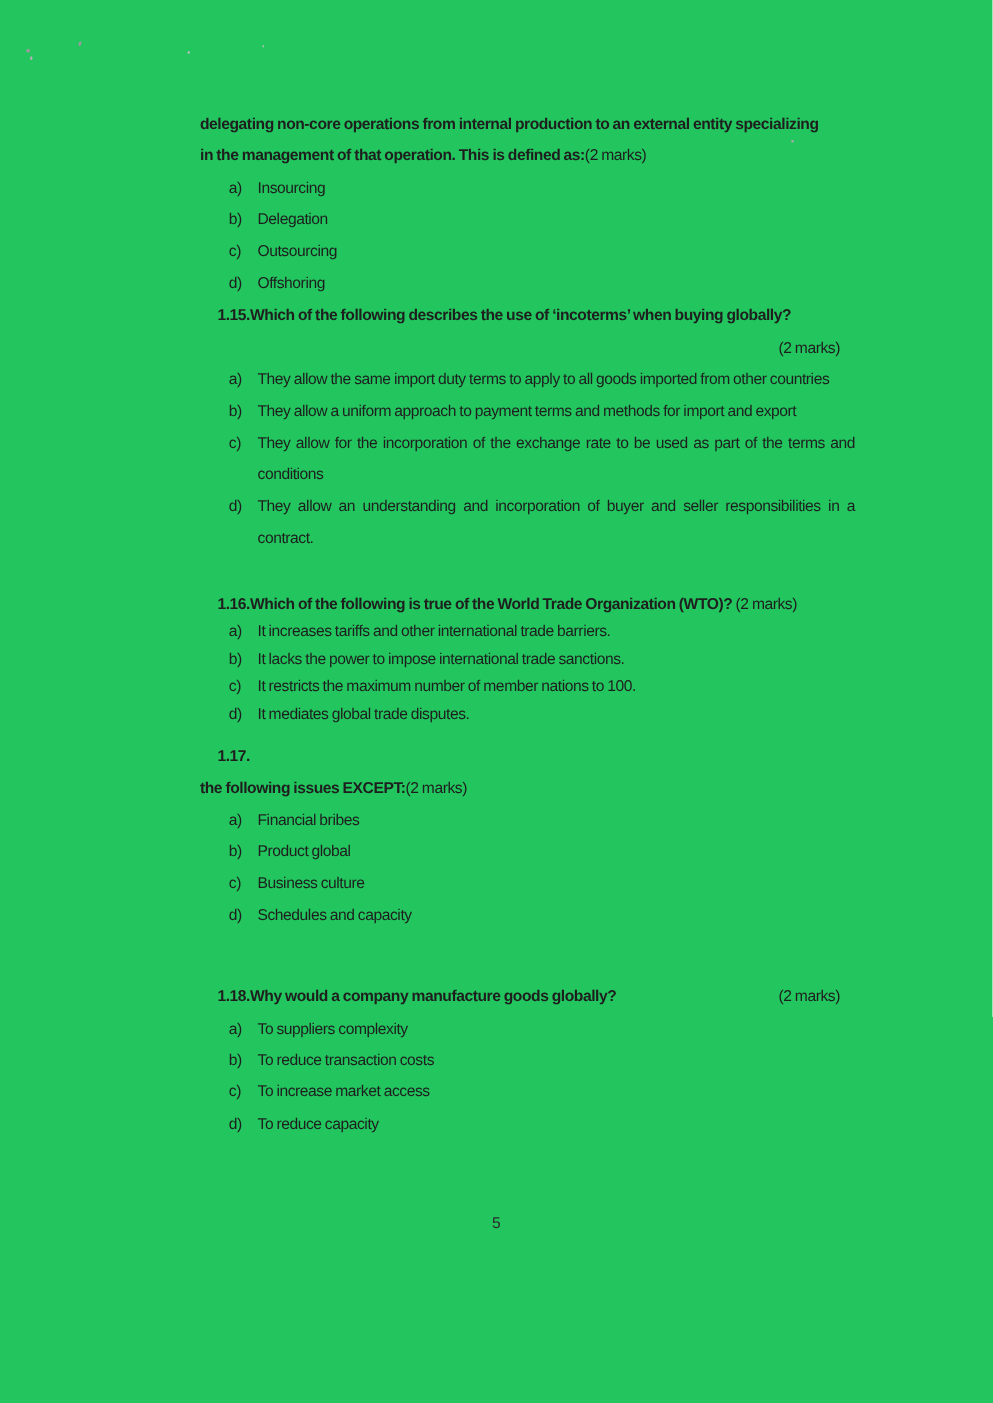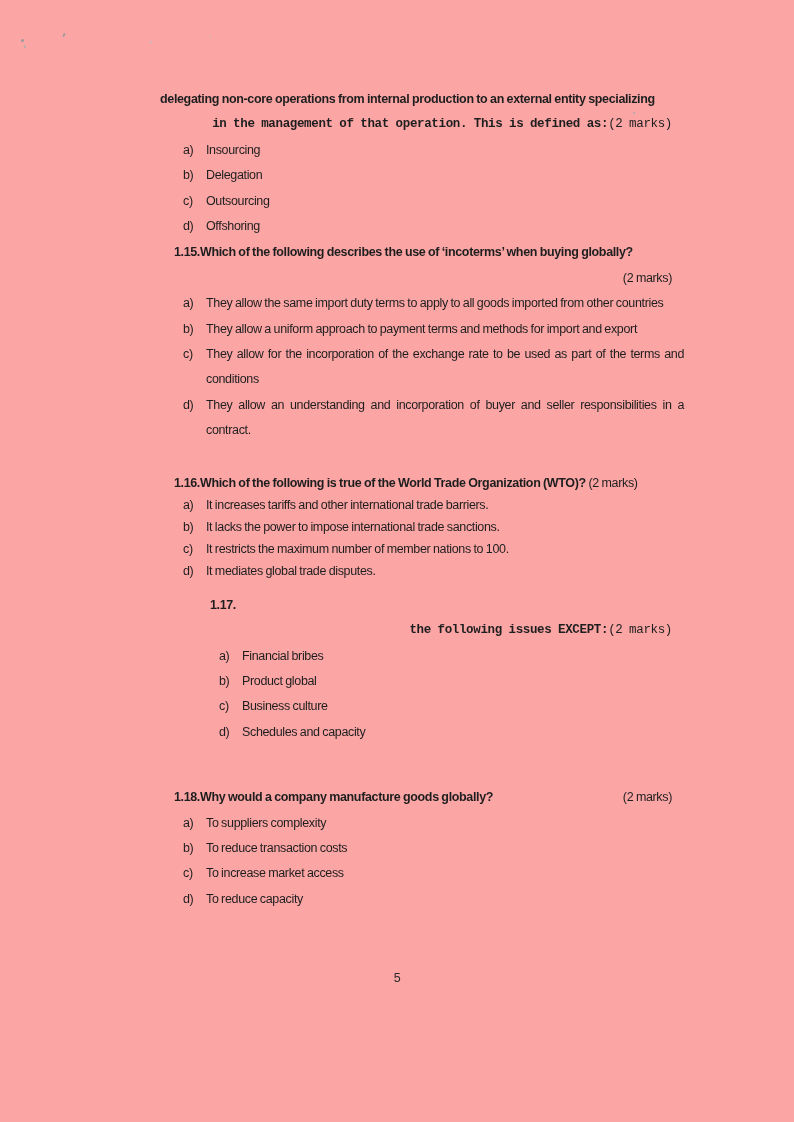--- a/index.html
+++ b/index.html
@@ -5,57 +5,56 @@
 <style>
   html, body {
     margin: 0;
     padding: 0;
     background: #ffffff;
   }
   .page {
     position: relative;
     width: 794px;
     height: 1122px;
-    background: #fca5a5;
+    background: #22c55e;
     overflow: hidden;
     font-family: "Liberation Sans", "DejaVu Sans", sans-serif;
     font-size: 12.5px;
     line-height: 25.4px;
     color: #1e1e1e;
     letter-spacing: -0.35px;
     word-spacing: -0.5px;
   }
   .content {
     position: absolute;
     left: 139px;
     top: 87px;
     width: 545px;
   }
   .bold { font-weight: 700; }
   .nowrap { white-space: nowrap; }
   .indent { margin-left: 21px; }
   .row-split {
     display: flex;
-    justify-content: flex-end;
+    justify-content: flex-start;
     margin-left: 21px;
-    font-family: Liberation Mono, monospace;
   }
   .q-head { display: flex; }
   .q-num { flex: 0 0 61px; font-weight: 700; text-align: right; }
   .q-stem { flex: 1; }
   .marks { font-weight: 400; margin-right: 12px; white-space: nowrap; }
   .marks-inline { font-weight: 400; }
   .marks-row { text-align: right; }
   .options { margin-left: 44px; }
   .opt { display: flex; }
   .opt-letter { flex: 0 0 23px; }
   .opt-text { flex: 1; text-align: justify; }
   .q15 { margin-top: 1px; }
   .q16 { margin-top: 28px; line-height: 22px; }
-  .q17 { margin-top: 11px; margin-left: 36px; }
+  .q17 { margin-top: 11px; }
   .q18 { margin-top: 40px; }
   .page-number {
     position: absolute;
     left: 0; right: 0;
     top: 966px;
     text-align: center;
     color: #2a2a2a;
   }
   .speckle {
     position: absolute;

